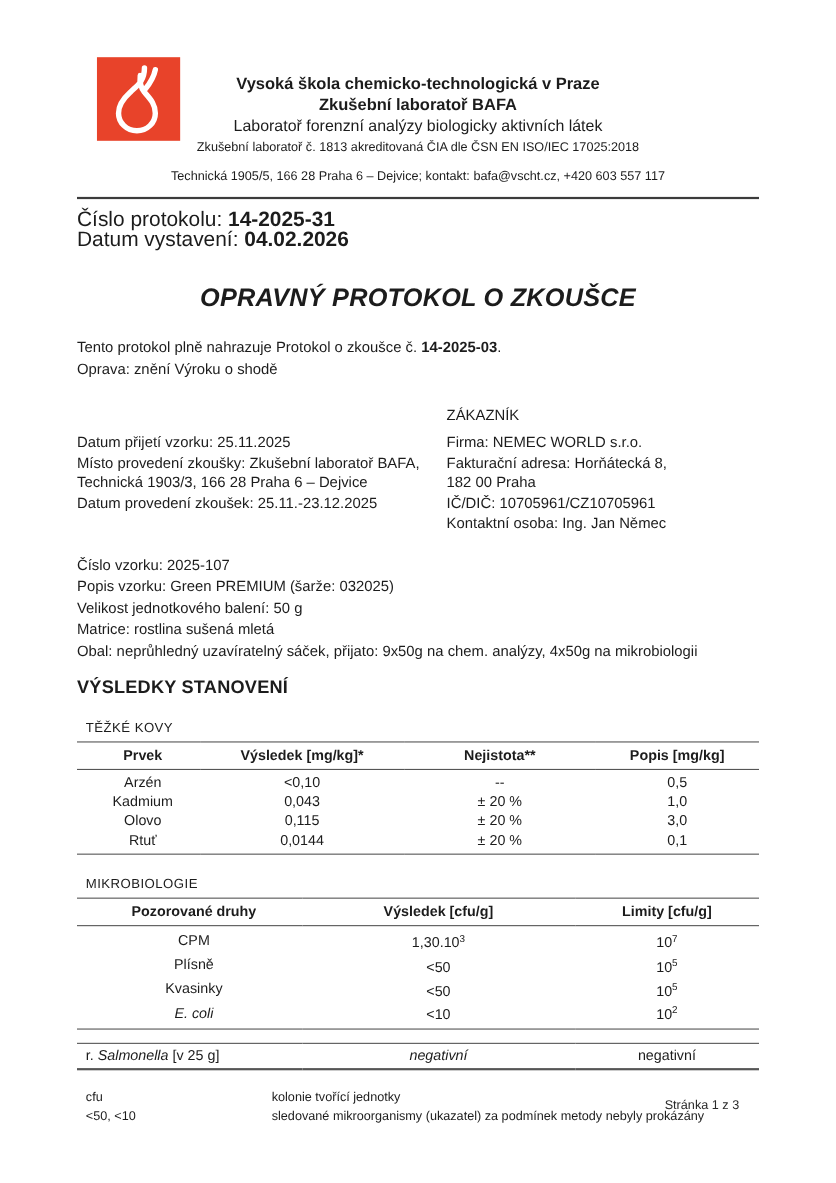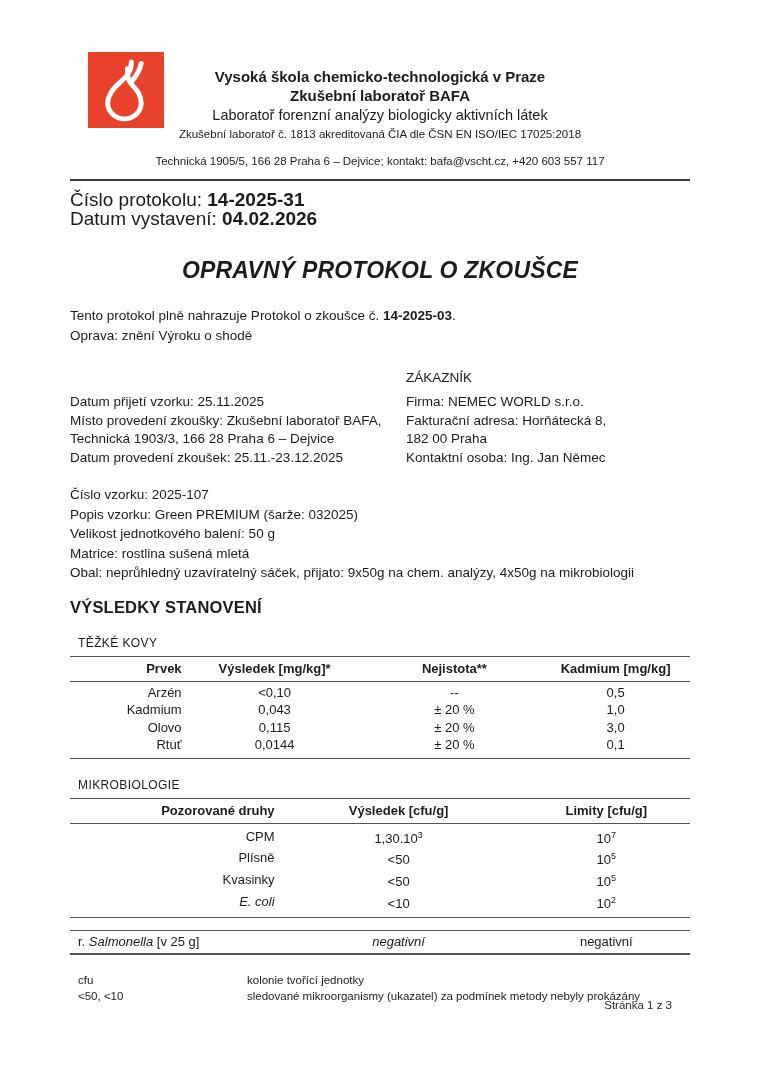--- a/index.html
+++ b/index.html
@@ -45,21 +45,21 @@
   
   .sample-info { margin-top: 18px; font-size: 13.5px; line-height: 19.5px; }
 
   
   .results-heading { margin-top: 15px; font-size: 16.5px; font-weight: bold; letter-spacing: 0.2px; }
   .table-label { margin-top: 19px; margin-left: 8px; font-size: 12px; letter-spacing: 0.4px; }
 
   table.res { width: 100%; border-collapse: collapse; table-layout: fixed; margin-top: 6px;
               border-top: 1.5px solid #555; border-bottom: 1.5px solid #555; font-size: 13px; }
   table.res th { font-weight: bold; text-align: center; padding: 4px 0 5px 0; border-bottom: 1.5px solid #555; }
-  table.res th.left, table.res td.left { text-align: right; padding-left: 8px; margin-top: 32px; }
+  table.res th.left, table.res td.left { text-align: center; padding-left: 8px; margin-top: 32px; }
   table.res td { text-align: center; padding: 1.5px 0; line-height: 14.5px; }
   table.res tr.first-row td { padding-top: 4px; }
   table.res tr.last-row td { padding-bottom: 5px; }
 
   table.salm { width: 100%; border-collapse: collapse; table-layout: fixed; margin-top: 12px;
                border-top: 1.5px solid #555; border-bottom: 2.5px solid #555; font-size: 13px; }
   table.salm td { text-align: center; padding: 3px 0 4px 0; }
   table.salm td.left { text-align: left; padding-left: 8px; }
   .italic { font-style: italic; }
   sup { font-size: 9px; }
@@ -115,20 +115,21 @@
         <div>Datum přijetí vzorku: 25.11.2025</div>
         <div>Místo provedení zkoušky: Zkušební laboratoř BAFA,</div>
         <div>Technická 1903/3, 166 28 Praha 6 – Dejvice</div>
         <div>Datum provedení zkoušek: 25.11.-23.12.2025</div>
       </div>
       <div class="col-right">
         <div class="customer-heading">ZÁKAZNÍK</div>
         <div>Firma: NEMEC WORLD s.r.o.</div>
         <div>Fakturační adresa: Horňátecká 8,</div>
         <div>182 00 Praha</div>
+        <div>IČ/DIČ: 10705961/CZ10705961</div>
         <div>Kontaktní osoba: Ing. Jan Němec</div>
       </div>
     </div>
 
     <div class="sample-info">
       <div>Číslo vzorku: 2025-107</div>
       <div>Popis vzorku: Green PREMIUM (šarže: 032025)</div>
       <div>Velikost jednotkového balení: 50 g</div>
       <div>Matrice: rostlina sušená mletá</div>
       <div>Obal: neprůhledný uzavíratelný sáček, přijato: 9x50g na chem. analýzy, 4x50g na mikrobiologii</div>
@@ -142,21 +143,21 @@
           <col style="width:18%">
           <col style="width:30%">
           <col style="width:28%">
           <col style="width:24%">
         </colgroup>
       <thead>
         <tr>
           <th class="left">Prvek</th>
           <th>Výsledek [mg/kg]*</th>
           <th>Nejistota**</th>
-          <th>Kadmium [mg/kg]</th>
+          <th>Popis [mg/kg]</th>
         </tr>
       </thead>
       <tbody>
         <tr class="first-row">
           <td class="left">Arzén</td>
           <td>&lt;0,10</td>
           <td>--</td>
           <td>0,5</td>
         </tr>
         <tr>

